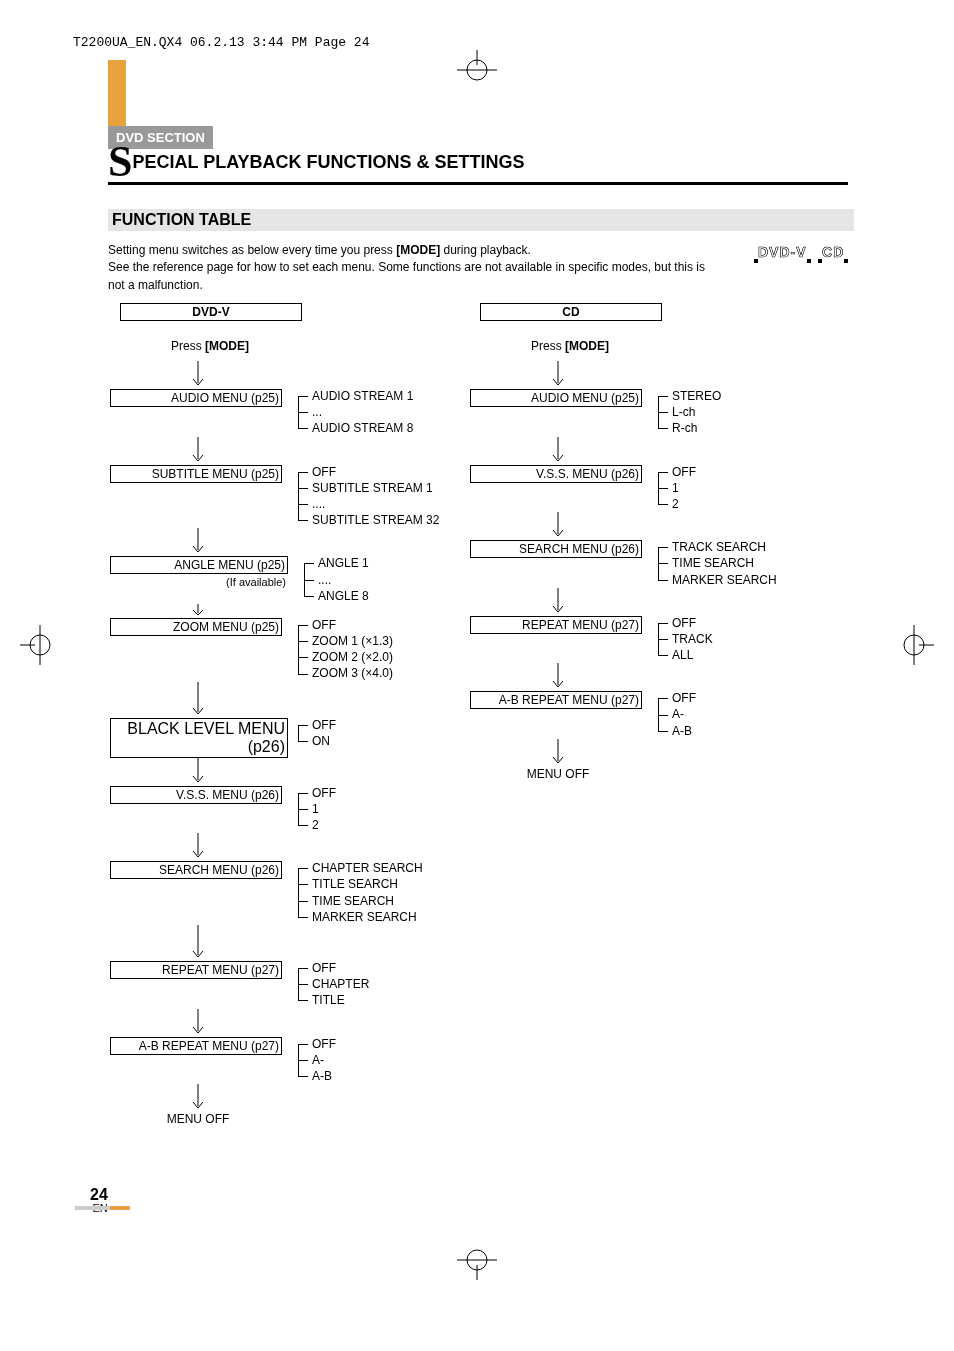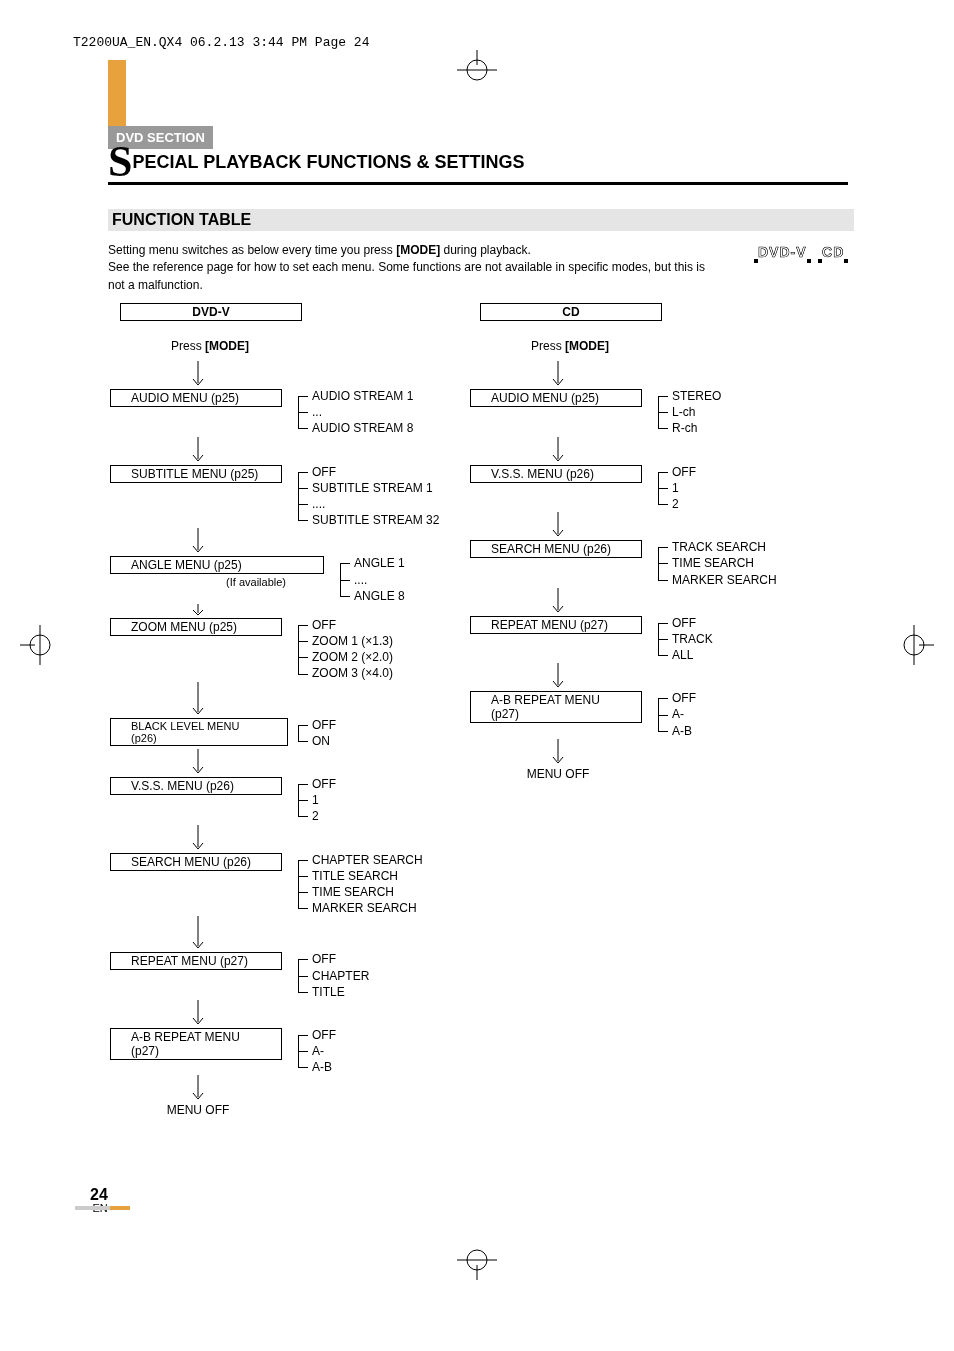--- a/index.html
+++ b/index.html
@@ -152,23 +152,23 @@
     position: relative;
     z-index: 2;
   }
   .press-line {
     text-align: center;
     width: 200px;
     margin: 18px 0 8px 0;
   }
   .menu-box {
     border: 1px solid #000;
-    text-align: left;
+    text-align: right;
     width: 172px;
-    padding: 1px 20px;
+    padding: 1px 2px;
     margin: 0;
     background: #fff;
     position: relative;
     z-index: 2;
   }
   .if-available {
     font-size: 11px;
     text-align: right;
     width: 176px;
     margin-top: 2px;
@@ -391,21 +391,21 @@
       </div>
     </div>
     <div class="arrow-gap tall">
         <svg width="12" height="36">
           <line x1="6" y1="0" x2="6" y2="30" stroke="#000"></line>
           <polyline points="1,26 6,32 11,26" fill="none" stroke="#000"></polyline>
         </svg>
       </div>
 
     <div class="row step">
-      <div class="menu-box" style="width:178px;font-size:11px;">BLACK LEVEL MENU (p26)</div>
+      <div class="menu-box" style="width:178px;font-size:16px;">BLACK LEVEL MENU (p26)</div>
       <div class="opts offset-top" style="margin-left:2px;">
         <div class="vline"></div>
         <div class="opt-line">OFF</div>
         <div class="opt-line">ON</div>
       </div>
     </div>
     <div class="arrow-gap">
         <svg width="12" height="28">
           <line x1="6" y1="0" x2="6" y2="22" stroke="#000"></line>
           <polyline points="1,18 6,24 11,18" fill="none" stroke="#000"></polyline>

